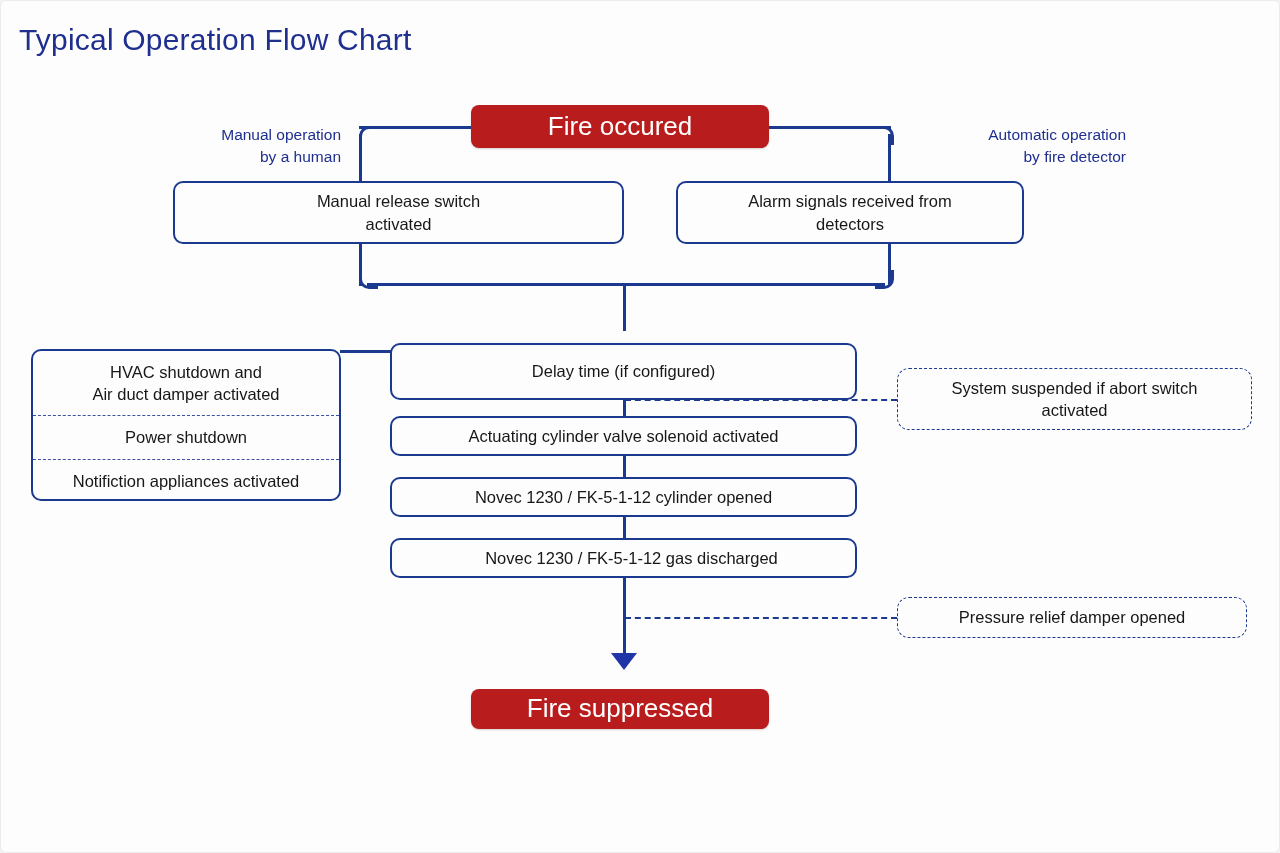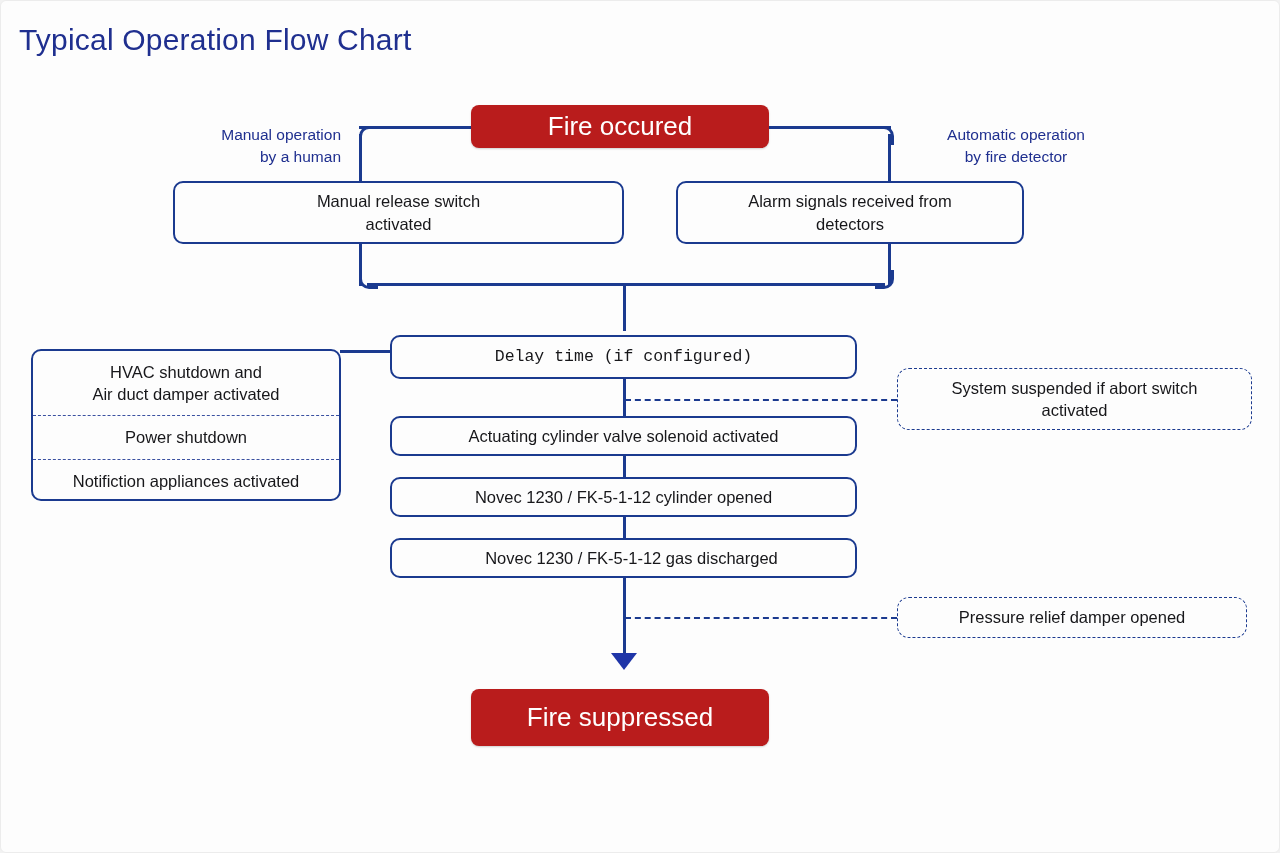--- a/index.html
+++ b/index.html
@@ -80,21 +80,21 @@
   
   .side-label {
     position: absolute;
     color: #1f2f8f;
     font-size: 15.5px;
     line-height: 1.42;
     white-space: pre-line;
     z-index: 5;
   }
   .side-label.right-align { text-align: right; }
-  .side-label.left-align  { text-align: center; }
+  .side-label.left-align  { text-align: right; }
 
   
   .conn {
     position: absolute;
     z-index: 1;
   }
   .v-line {
     background: #1b3a8f;
     width: 3px;
   }
@@ -202,21 +202,21 @@
 Air duct damper activated</span>
     </div>
     <div class="stack-row" style="height:44px;">
       <span>Power shutdown</span>
     </div>
     <div class="stack-row" style="height:44px;">
       <span>Notifiction appliances activated</span>
     </div>
   </div>
 
-  <div class="node" style="left:389px; top:334px; width:467px; height:44px;font-family:Liberation Mono, monospace;">
+  <div class="node" style="left:389px; top:342px; width:467px; height:57px;">
     <span>Delay time (if configured)</span>
   </div>
 
   <div class="node dashed" style="left:896px; top:367px; width:355px; height:62px; white-space:pre-line;">
     <span>System suspended if abort switch
 activated</span>
   </div>
 
   <div class="node" style="left:389px; top:415px; width:467px; height:40px;">
     <span>Actuating cylinder valve solenoid activated</span>
@@ -227,17 +227,17 @@
   </div>
 
   <div class="node" style="left:389px; top:537px; width:467px; height:40px;padding-left:16px;">
     <span>Novec 1230 / FK-5-1-12 gas discharged</span>
   </div>
 
   <div class="node dashed" style="left:896px; top:596px; width:350px; height:41px;">
     <span>Pressure relief damper opened</span>
   </div>
 
-  <div class="node terminal" style="left:470px; top:688px; width:298px; height:57px;">
+  <div class="node terminal" style="left:470px; top:688px; width:298px; height:40px;">
     <span>Fire suppressed</span>
   </div>
 
 </div>
 
 </body></html>

